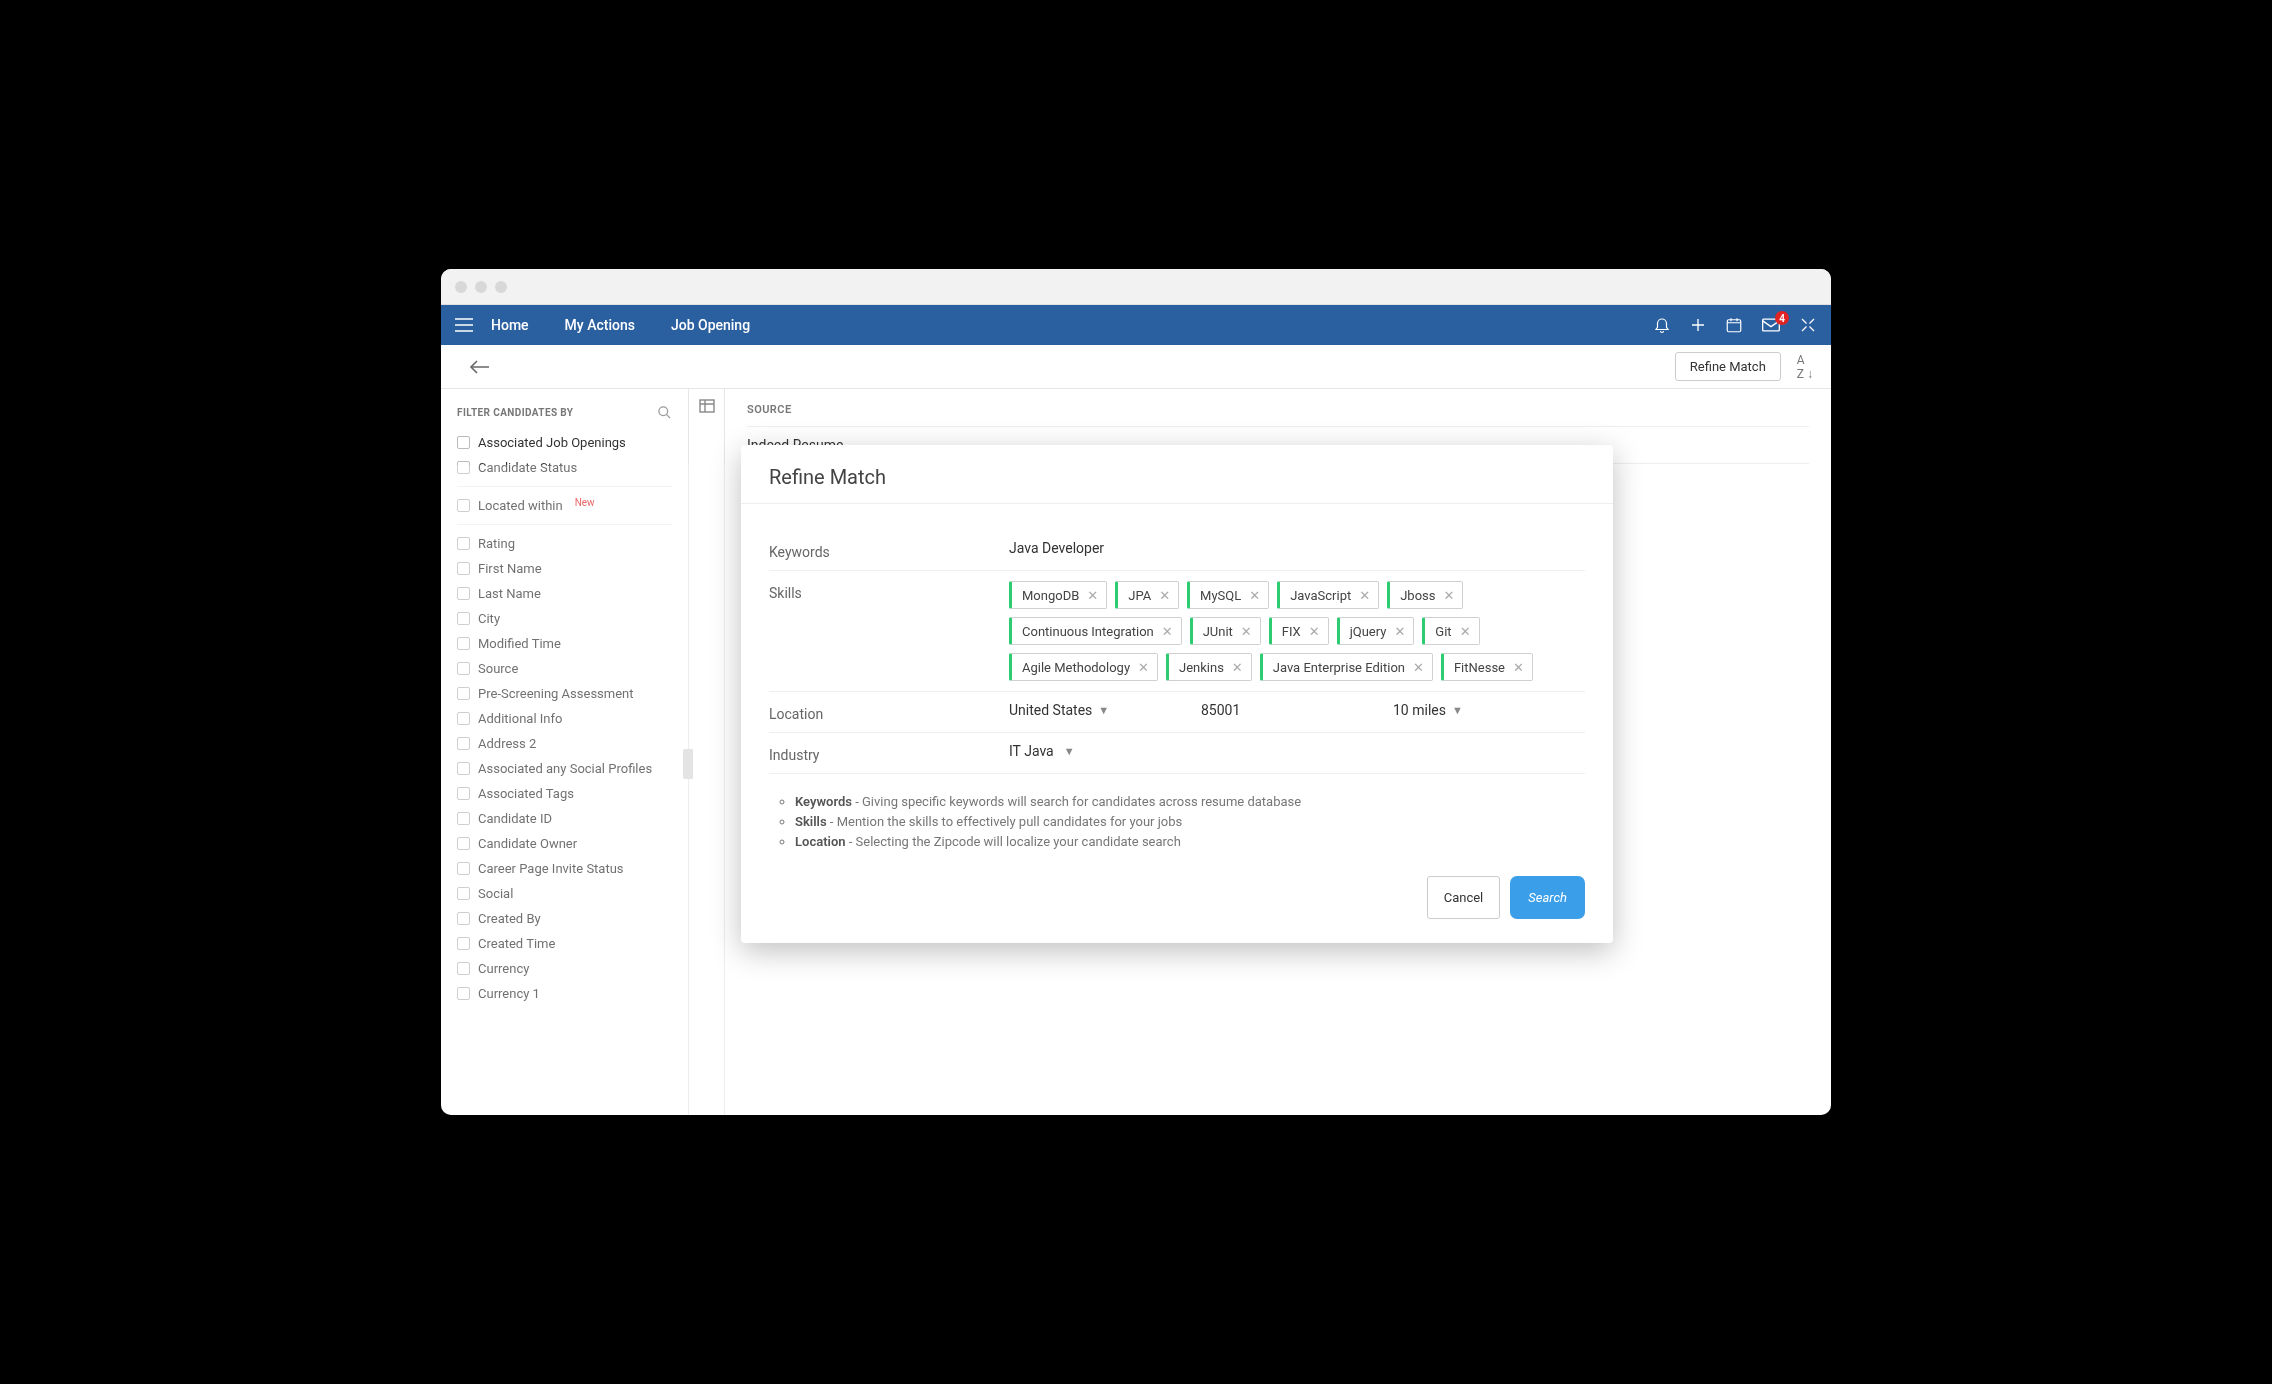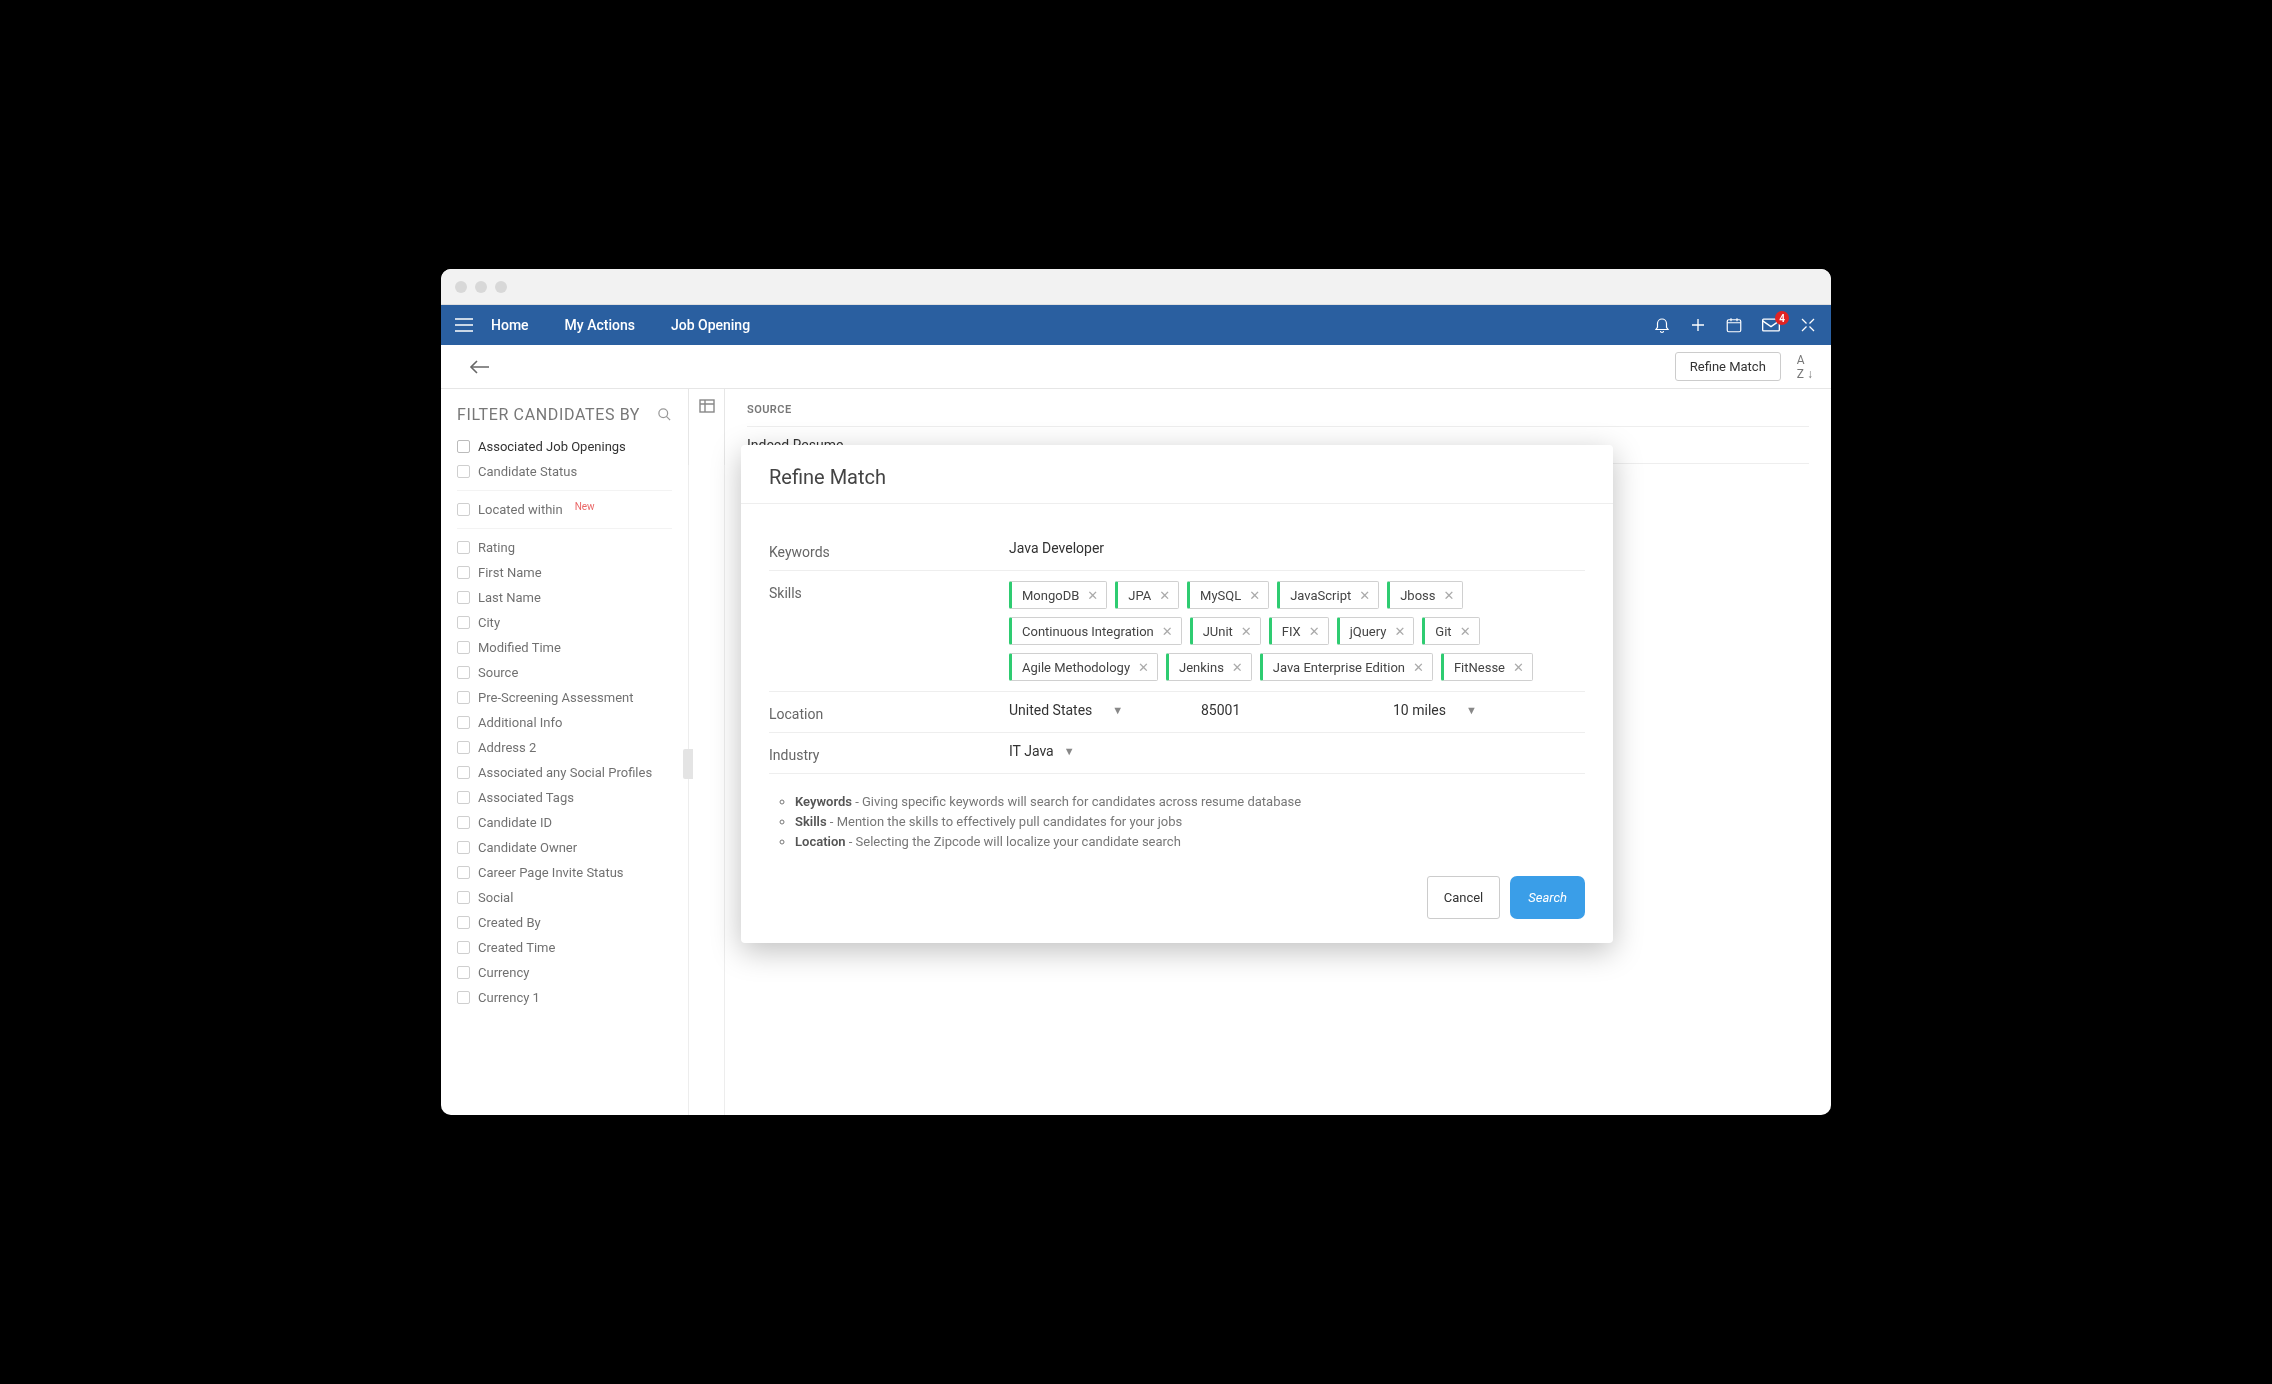--- a/index.html
+++ b/index.html
@@ -15,21 +15,21 @@
 .icon-btn { position:relative; cursor:pointer; display:inline-flex; }
 .badge { position:absolute; top:-6px; right:-8px; background:#e02424; color:#fff; font-size:10px; width:14px; height:14px; border-radius:50%; display:flex; align-items:center; justify-content:center; font-weight:600; }
 .subbar { height:44px; border-bottom:1px solid #e6e6e6; display:flex; align-items:center; padding:0 14px; }
 .back-arrow { margin-left:14px; cursor:pointer; color:#555; }
 .subbar-right { margin-left:auto; display:flex; align-items:center; gap:12px; }
 .btn-outline { border:1px solid #ccc; background:#fff; padding:6px 14px; border-radius:3px; font-size:13px; cursor:pointer; color:#333; }
 .sort-btn { cursor:pointer; color:#777; font-size:12px; padding:0 4px; }
 .content { display:flex; height:calc(100% - 120px); position:relative; }
 .sidebar { width:248px; border-right:1px solid #e6e6e6; overflow-y:auto; padding:12px 0 40px; }
 .sidebar-header { display:flex; align-items:center; justify-content:space-between; padding:4px 16px 10px; }
-.sidebar-title { font-size:16px; letter-spacing:.04em; color:#777; font-weight:400; }
+.sidebar-title { font-size:10px; letter-spacing:.04em; color:#777; font-weight:700; }
 .search-icon { color:#999; cursor:pointer; }
 .filter-row { display:flex; align-items:center; gap:8px; padding:5px 16px; font-size:13px; color:#333; cursor:pointer; }
 .checkbox { width:13px; height:13px; border:1px solid #bbb; border-radius:2px; flex-shrink:0; }
 .filter-row .new { color:#e02424; font-size:10px; margin-left:4px; position:relative; top:-3px; }
 .sidebar hr { border:none; border-top:1px solid #eee; margin:6px 16px; }
 .midcol { width:36px; border-right:1px solid #e6e6e6; padding-top:10px; display:flex; flex-direction:column; align-items:center; position:relative; }
 .grid-icon { color:#888; cursor:pointer; }
 .collapse-tab { position:absolute; top:360px; left:-6px; width:10px; height:30px; background:#d8d8d8; border-radius:2px 0 0 2px; cursor:pointer; }
 .rightcol { flex:1; padding:14px 22px 0 22px; }
 .source-header { font-size:11px; color:#777; letter-spacing:.04em; font-weight:600; padding-bottom:10px; }
@@ -40,21 +40,21 @@
 .modal-body { padding:26px 28px 20px; }
 .form-row { display:flex; align-items:flex-start; border-bottom:1px solid #eee; padding:10px 0; }
 .form-row:last-of-type { border-bottom:none; }
 .form-label { width:240px; font-size:14px; color:#666; padding-top:4px; flex-shrink:0; }
 .form-value { flex:1; font-size:14px; color:#333; display:flex; flex-wrap:wrap; gap:8px; align-items:center; }
 .tag { display:inline-flex; align-items:center; border:1px solid #d0d0d0; border-left:3px solid #2ecc71; background:#fff; font-size:13px; color:#444; height:28px; padding:0 8px 0 10px; border-radius:2px; }
 .tag .x { margin-left:8px; color:#aaa; cursor:pointer; font-size:13px; }
 .inline-item { display:inline-flex; align-items:center; gap:10px; }
 .chev { color:#888; font-size:11px; }
 .loc-wrap { display:flex; width:100%; gap:0; align-items:center; }
-.loc-cell { flex:1; display:flex; align-items:center; gap:20px; }
+.loc-cell { flex:1; display:flex; align-items:center; gap:6px; }
 .tips-block { margin-top:18px; }
 .tips-title { font-size:15px; color:#666; margin-bottom:8px; }
 .tips-list { list-style:circle; padding-left:26px; }
 .tips-list li { font-size:13px; color:#777; line-height:1.55; }
 .tips-list li b { color:#555; font-weight:600; }
 .modal-actions { display:flex; justify-content:flex-end; gap:10px; padding:4px 28px 24px; }
 .btn-cancel { border:1px solid #ccc; background:#fff; padding:13px 16px; border-radius:3px; font-size:13px; color:#333; cursor:pointer; }
 .btn-primary { border:none; background:#3a9ee8; color:#fff; padding:7px 18px; border-radius:7px; font-size:13px; cursor:pointer;font-style:italic; }
 .dim-bg { position:absolute; top:76px; left:0; right:0; bottom:0; background:rgba(255,255,255,.3); z-index:5; pointer-events:none; }
 svg { display:block; }

